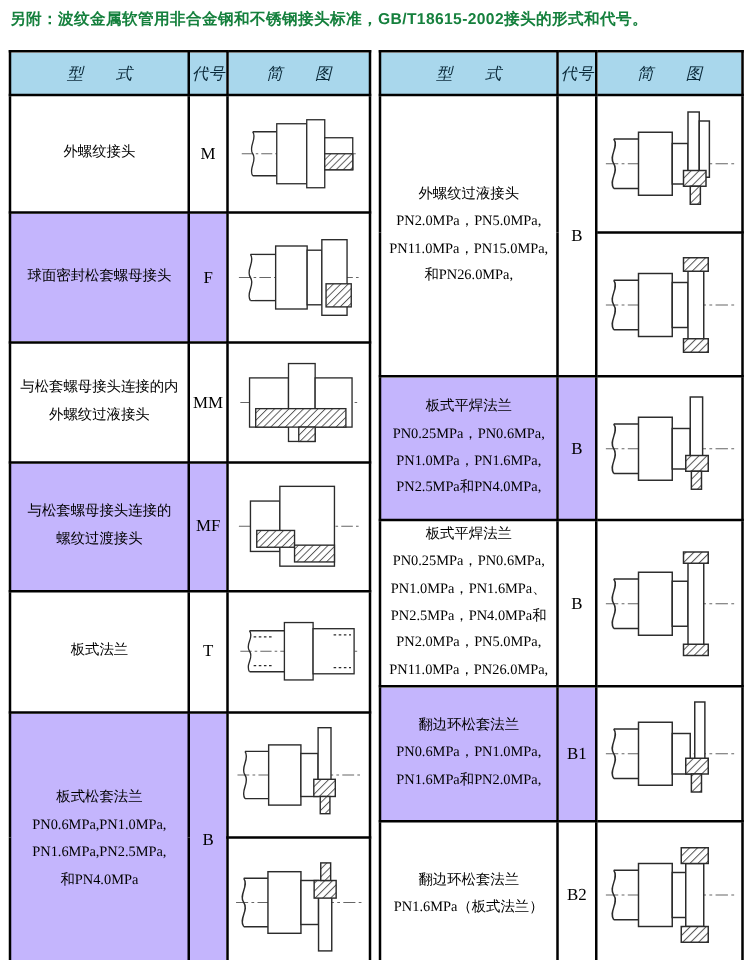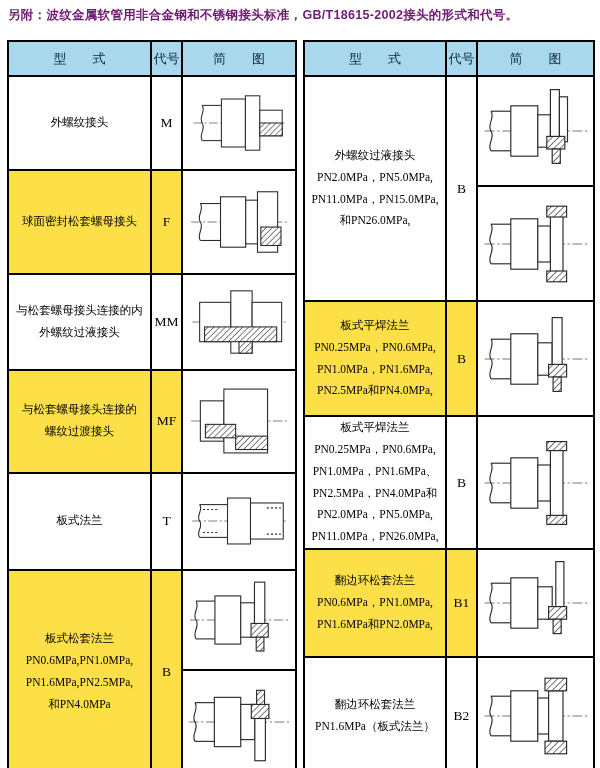--- a/index.html
+++ b/index.html
@@ -1,30 +1,30 @@
 <!DOCTYPE html>
 <html><head>
 <meta charset="utf-8">
 <style>
   html,body{margin:0;padding:0;}
   body{width:600px;height:768px;background:#ffffff;position:relative;overflow:hidden;
        font-family:"Liberation Serif", serif;color:#000;}
   .title{position:absolute;top:7px;left:8px;width:586px;
          font-family:"Liberation Sans", sans-serif;font-weight:bold;
-         font-size:12.5px;letter-spacing:0.3px;color:#701a75;}
+         font-size:12.5px;letter-spacing:0.3px;color:#15803d;}
   .tables{position:absolute;top:40px;left:7px;display:flex;gap:6px;}
   table.tbl{border-collapse:collapse;table-layout:fixed;}
   table.tbl td{border:2px solid #000;padding:0;overflow:hidden;}
   td.hc{background:#a9d7ec;text-align:center;vertical-align:middle;
-        font-size:13px;color:#0b2a3a;}
+        font-size:13px;color:#0b2a3a;font-style:italic;}
   td.type{vertical-align:middle;text-align:center;padding:4px 4px 4px 8px;
           font-size:11.5px;line-height:1.9;white-space:pre-line;}
   td.code{text-align:center;vertical-align:middle;font-size:13.5px;}
   td.diag{background:#fff;text-align:center;vertical-align:middle;}
-  .hl{background:#fde047;}
+  .hl{background:#c4b5fd;}
   svg.fit{display:block;margin:0 auto;}
   .cl{stroke:#666;stroke-width:1;stroke-dasharray:11 3 2.5 3;fill:none;}
   .dots{stroke-dasharray:2.5 2.5;}
 </style>
 </head>
 <body>
 
 <svg width="0" height="0" style="position:absolute">
   <defs>
     <pattern id="hatch" width="5" height="5" patternUnits="userSpaceOnUse" patternTransform="rotate(45)">

